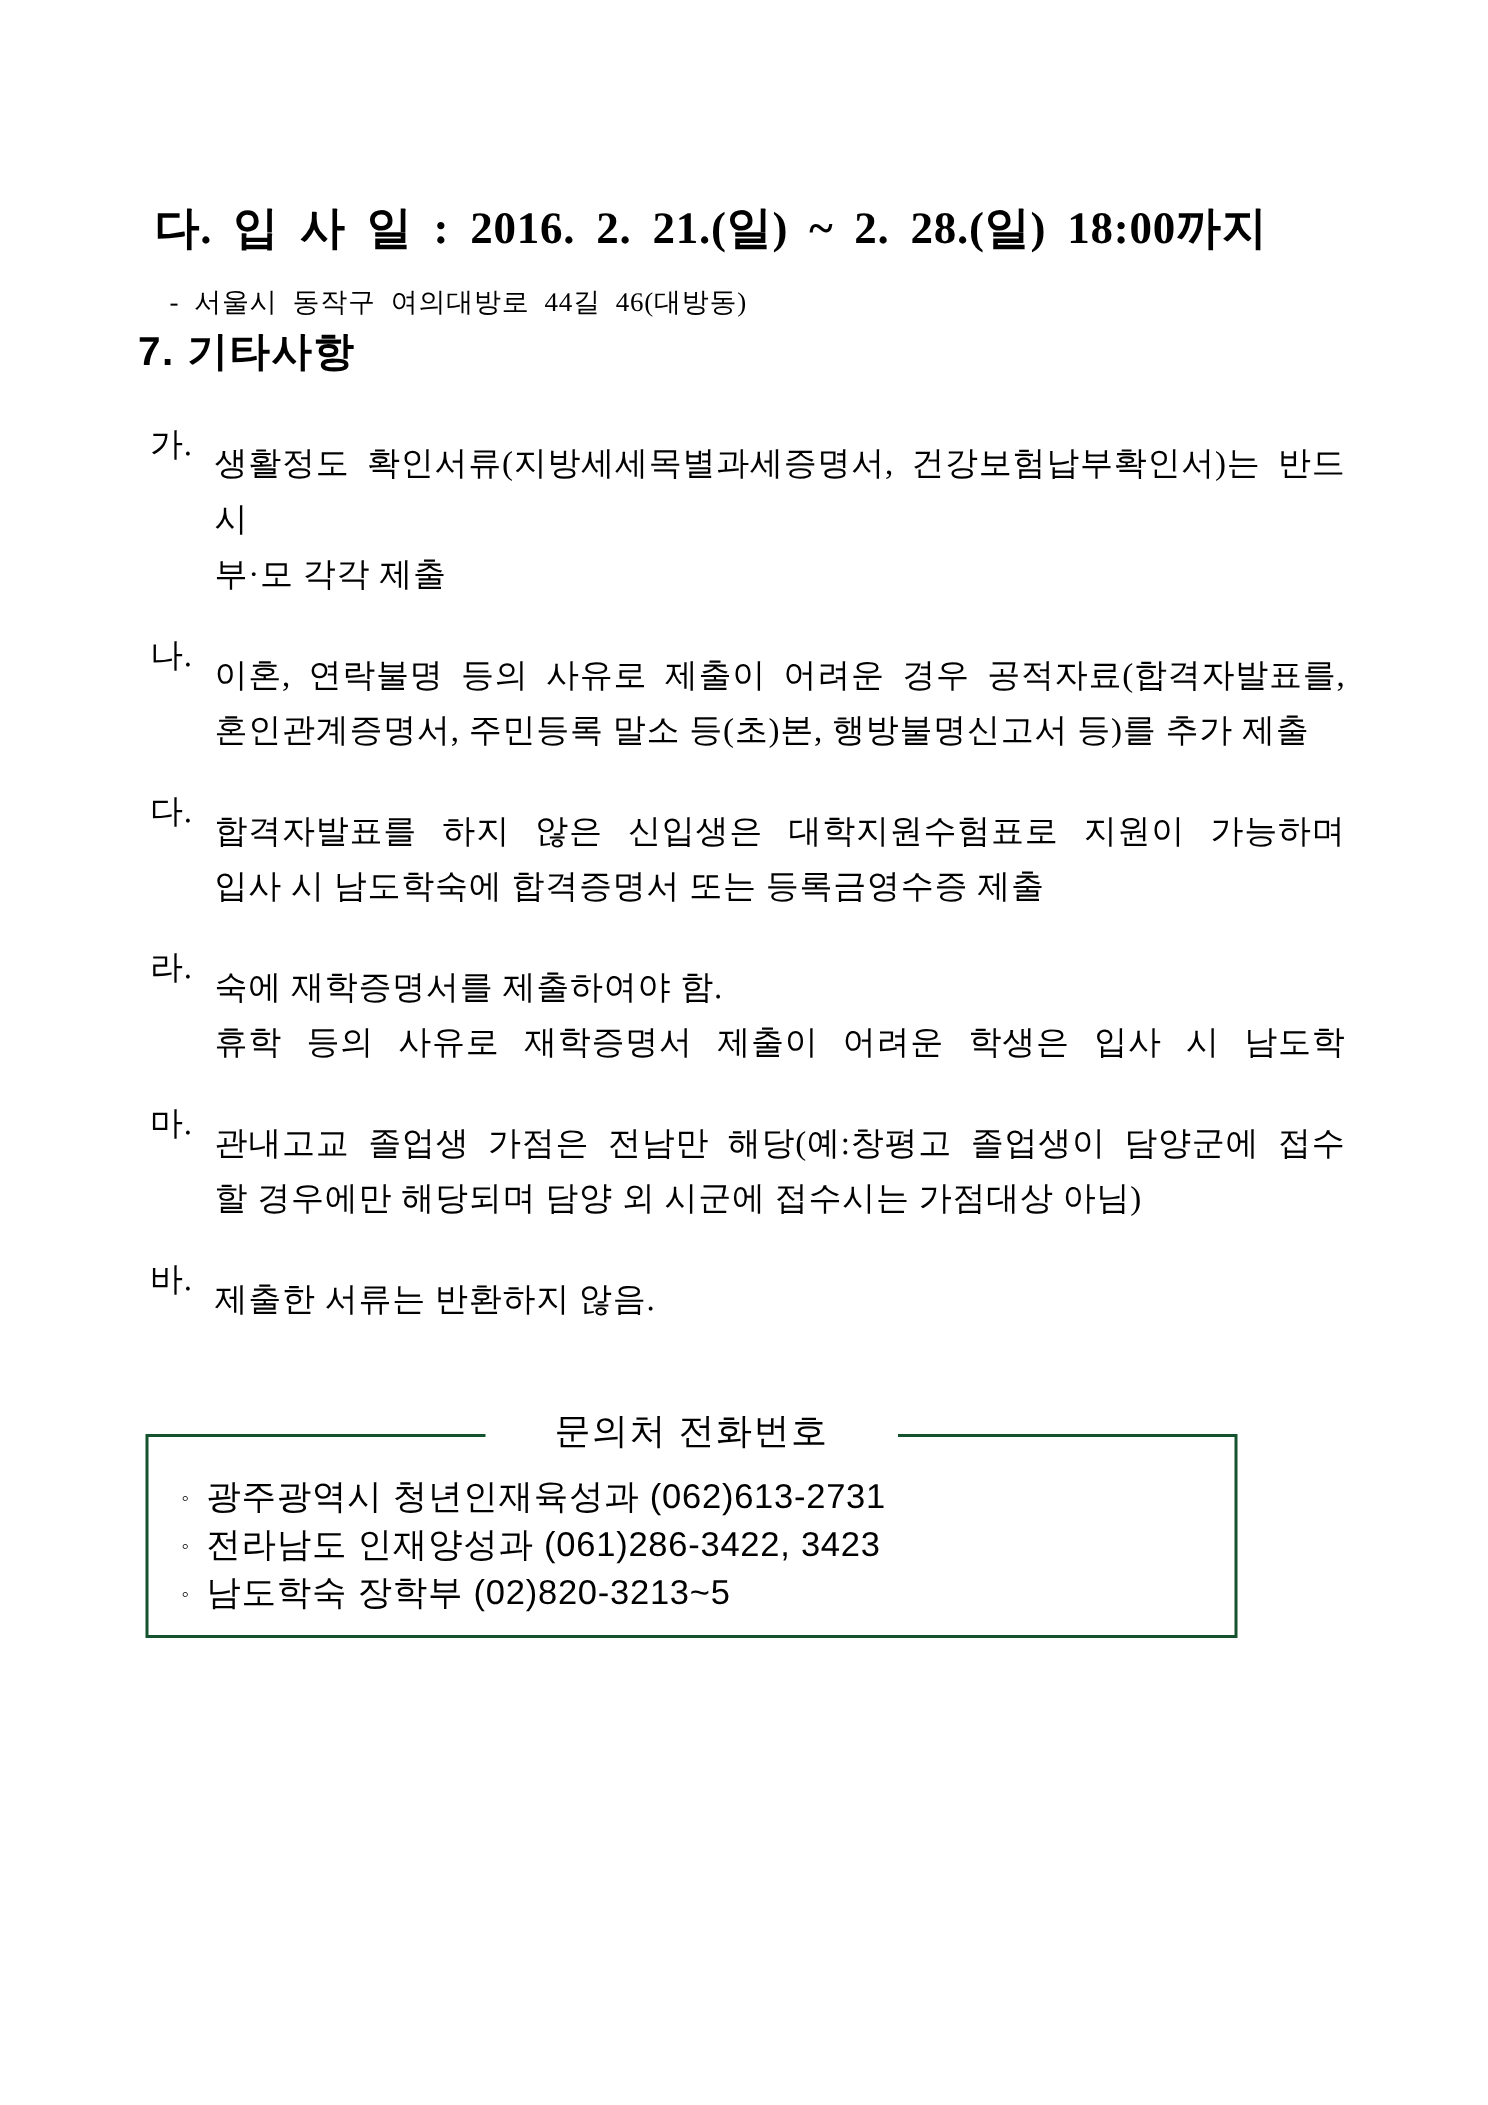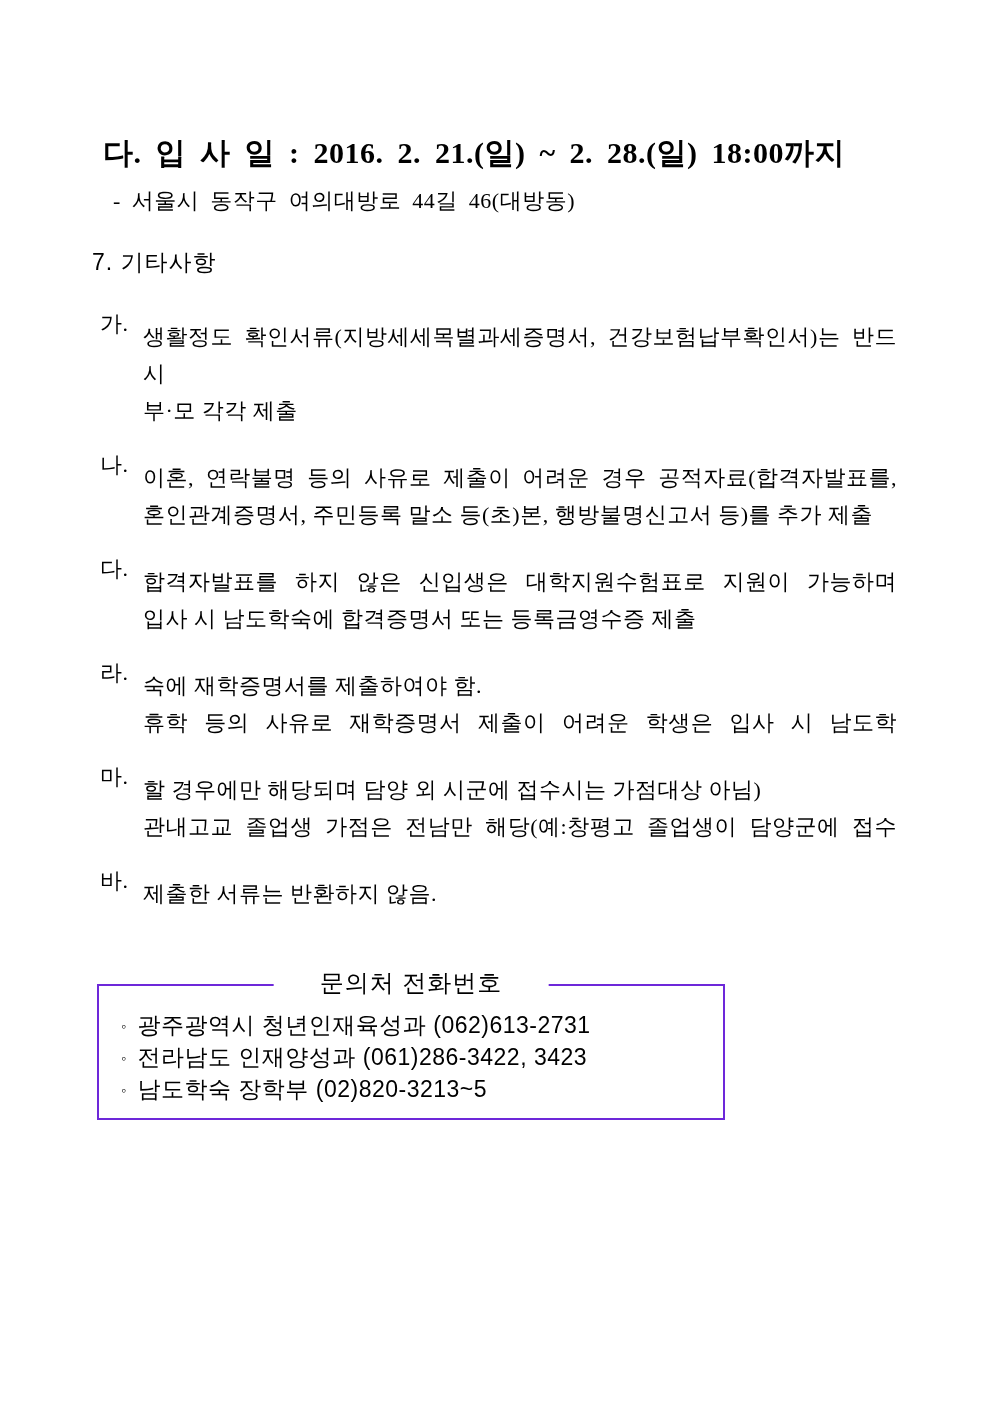--- a/index.html
+++ b/index.html
@@ -12,47 +12,47 @@
   .doc { padding-top: 138px; }
 
   .entry-date {
     margin-left: 103px;
     font-size: 30px; font-weight: bold;
     word-spacing: 6px; letter-spacing: 0.5px;
     line-height: 30px;
   }
   .address {
     margin-top: 18px; margin-left: 113px;
-    font-size: 22px; word-spacing: 5px; letter-spacing: 0.5px;
+    font-size: 18px; word-spacing: 5px; letter-spacing: 0.5px;
     line-height: 30px;
   }
   .heading {
-    margin-top: 28px; margin-left: 92px;
+    margin-left: 92px;
     font-family: "Liberation Sans", "DejaVu Sans", sans-serif;
-    font-size: 23px; font-weight: normal; letter-spacing: 1px;
+    font-size: 27px; font-weight: bold; letter-spacing: 1px;
     line-height: 36px;
   }
 
   .items { margin: 25px 0 0 100px; width: 797px; }
   .item {
     display: flex;
     margin-bottom: 17px;
     font-size: 22px; line-height: 37px; letter-spacing: 0.5px;
   }
   .item .label { flex: 0 0 43px; width: 43px; }
   .item .body { flex: 1; min-width: 0; margin-top: 13px; }
   .line.j { text-align: justify; text-align-last: justify; }
 
   .contact-wrap {
     position: relative;
     margin: 72px 0 0 97px;
-    width: 628px; box-sizing: border-box;
+    width: 728px; box-sizing: border-box;
   }
   .contact-box {
-    border: 2px solid #6d28d9;
+    border: 2px solid #14532d;
     padding: 24px 5px 12px 22px;
   }
   .contact-title {
     position: absolute; top: -15px; left: 50%;
     transform: translateX(-50%);
     background: #ffffff;
     padding: 0 46px;
     font-family: "Liberation Sans", "DejaVu Sans", sans-serif;
     font-size: 24px; letter-spacing: 1px; white-space: nowrap;
     line-height: 28px;
@@ -107,22 +107,22 @@
       <div class="label">라.</div>
       <div class="body">
         <div class="line">숙에 재학증명서를 제출하여야 함.</div>
         <div class="line j">휴학 등의 사유로 재학증명서 제출이 어려운 학생은 입사 시 남도학</div>
       </div>
     </div>
 
     <div class="item">
       <div class="label">마.</div>
       <div class="body">
+        <div class="line j">관내고교 졸업생 가점은 전남만 해당(예:창평고 졸업생이 담양군에 접수</div>
         <div class="line">할 경우에만 해당되며 담양 외 시군에 접수시는 가점대상 아님)</div>
-        <div class="line j">관내고교 졸업생 가점은 전남만 해당(예:창평고 졸업생이 담양군에 접수</div>
       </div>
     </div>
 
     <div class="item">
       <div class="label">바.</div>
       <div class="body">
         <div class="line">제출한 서류는 반환하지 않음.</div>
       </div>
     </div>
 

